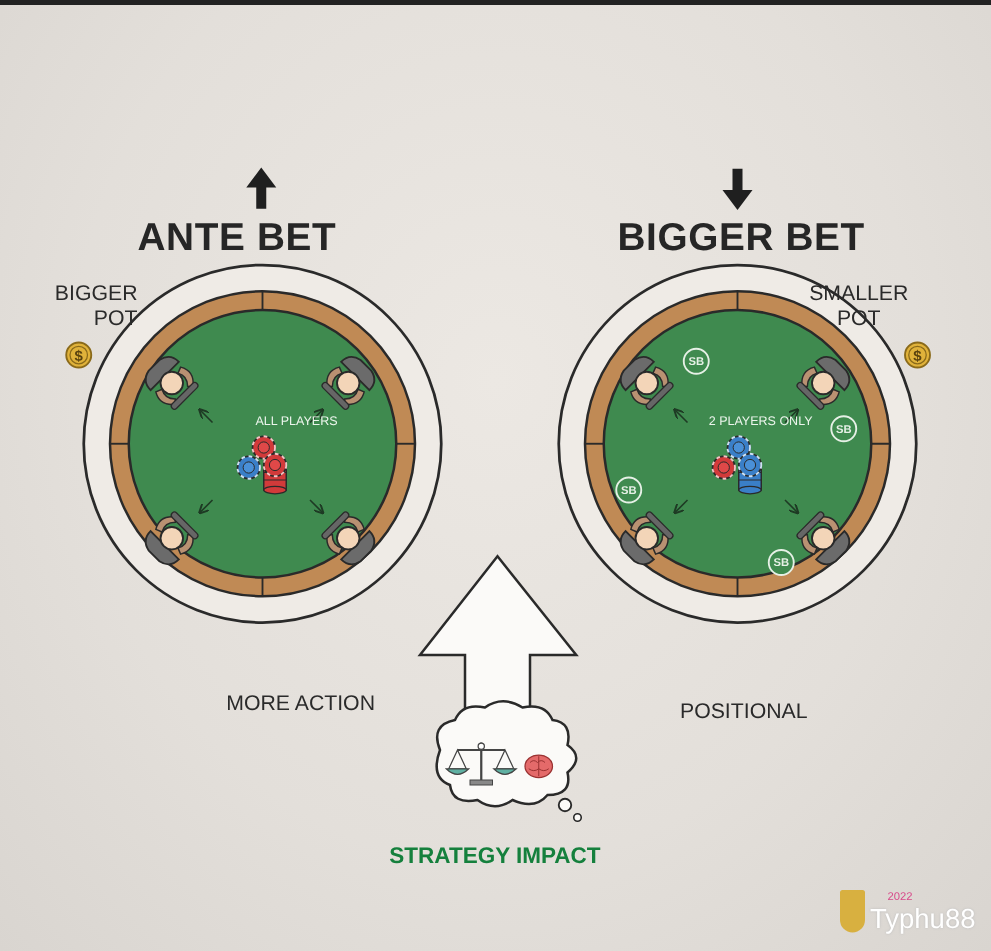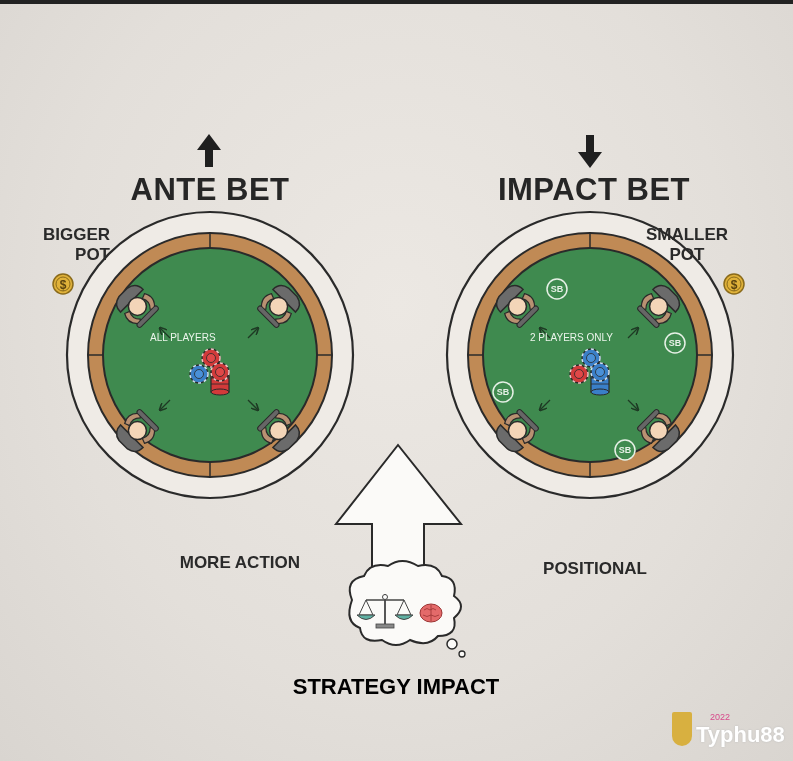--- a/index.html
+++ b/index.html
@@ -1,22 +1,22 @@
 <!DOCTYPE html>
 <html><head>
 <meta charset="utf-8">
 <style>
   html,body{margin:0;padding:0;}
   body{width:793px;height:761px;overflow:hidden;position:relative;
     background:radial-gradient(ellipse at 50% 40%, #ece8e3 0%, #e3dfda 60%, #d9d5d0 100%);
     font-family:"Liberation Sans", sans-serif;color:#2a2a2a;}
   .topbar{position:absolute;left:0;top:0;width:793px;height:4px;background:#222;}
   .abs{position:absolute;}
-  .title{font-weight:bold;font-size:31px;letter-spacing:0.5px;color:#262626;text-align:center;}
-  .label{font-weight:bold;font-size:17px;color:#2a2a2a;text-align:center;line-height:20px;}
+  .title{font-weight:bold;font-size:31px;letter-spacing:0.5px;color:#262626;text-align:left;}
+  .label{font-weight:normal;font-size:17px;color:#2a2a2a;text-align:center;line-height:20px;}
   svg{position:absolute;left:0;top:0;}
   .wm{position:absolute;}
 </style>
 </head>
 <body>
 
 <div class="topbar"></div>
 
 <svg width="793" height="761" viewBox="0 0 793 761">
   <defs>
@@ -169,41 +169,41 @@
       <rect x="376" y="624" width="18" height="4" fill="#888" stroke="#444" stroke-width="0.8"></rect>
     </g>
     <g>
       <ellipse cx="431" cy="613" rx="11" ry="9" fill="#e46a6a" stroke="#9a3232" stroke-width="1"></ellipse>
       <path d="M424,610 q3,-3 6,0 q3,-3 6,0 M423,615 q4,3 8,0 q4,3 8,0 M431,605 l0,16" fill="none" stroke="#9a3232" stroke-width="0.8"></path>
     </g>
   </g>
 </svg>
 
 <div class="abs title" style="left:110px;top:172px;width:200px;">ANTE BET</div>
-<div class="abs title" style="left:494px;top:172px;width:200px;">IMPACT BET</div>
+<div class="abs title" style="left:494px;top:172px;width:200px;">BIGGER BET</div>
 
 <div class="abs label" style="left:30px;top:225px;width:80px;text-align:right;">
   <div>BIGGER</div>
   <div>POT</div>
 </div>
 <div class="abs label" style="left:642px;top:225px;width:90px;">
   <div>SMALLER</div>
   <div>POT</div>
 </div>
 
-<div class="abs" style="left:150px;top:332px;width:120px;text-align:left;font-size:10px;color:#ecf5ec;">ALL PLAYERS</div>
-<div class="abs" style="left:530px;top:332px;width:120px;text-align:left;font-size:10px;color:#ecf5ec;">2 PLAYERS ONLY</div>
+<div class="abs" style="left:150px;top:332px;width:120px;text-align:right;font-size:10px;color:#ecf5ec;">ALL PLAYERS</div>
+<div class="abs" style="left:530px;top:332px;width:120px;text-align:right;font-size:10px;color:#ecf5ec;">2 PLAYERS ONLY</div>
 
 <div class="abs" style="left:547px;top:284px;width:20px;text-align:center;font-size:9px;color:#e6f0e6;font-weight:bold;">SB</div>
 <div class="abs" style="left:665px;top:338px;width:20px;text-align:center;font-size:9px;color:#e6f0e6;font-weight:bold;">SB</div>
 <div class="abs" style="left:493px;top:387px;width:20px;text-align:center;font-size:9px;color:#e6f0e6;font-weight:bold;">SB</div>
 <div class="abs" style="left:615px;top:445px;width:20px;text-align:center;font-size:9px;color:#e6f0e6;font-weight:bold;">SB</div>
 
 <div class="abs label" style="left:120px;top:553px;width:180px;text-align:right;">MORE ACTION</div>
 <div class="abs label" style="left:505px;top:559px;width:180px;">POSITIONAL</div>
 
-<div class="abs" style="left:246px;top:674px;width:300px;text-align:center;font-weight:bold;font-size:22px;color:#000000;">STRATEGY IMPACT</div>
+<div class="abs" style="left:246px;top:674px;width:300px;text-align:center;font-weight:bold;font-size:18px;color:#15803d;">STRATEGY IMPACT</div>
 
 <div class="wm" style="left:672px;top:712px;">
   <div style="position:absolute;left:0;top:0;width:20px;height:34px;background:#d8b040;border-radius:2px 2px 10px 10px;"></div>
   <div style="position:absolute;left:38px;top:0;font-size:9px;font-weight:normal;color:#d84a8a;">2022</div>
-  <div style="position:absolute;left:24px;top:10px;font-size:22px;font-weight:bold;color:#ffffff;text-shadow:0 0 2px #bbb;">Typhu88</div>
+  <div style="position:absolute;left:24px;top:10px;font-size:22px;font-weight:normal;color:#ffffff;text-shadow:0 0 2px #bbb;">Typhu88</div>
 </div>
 
 </body></html>

